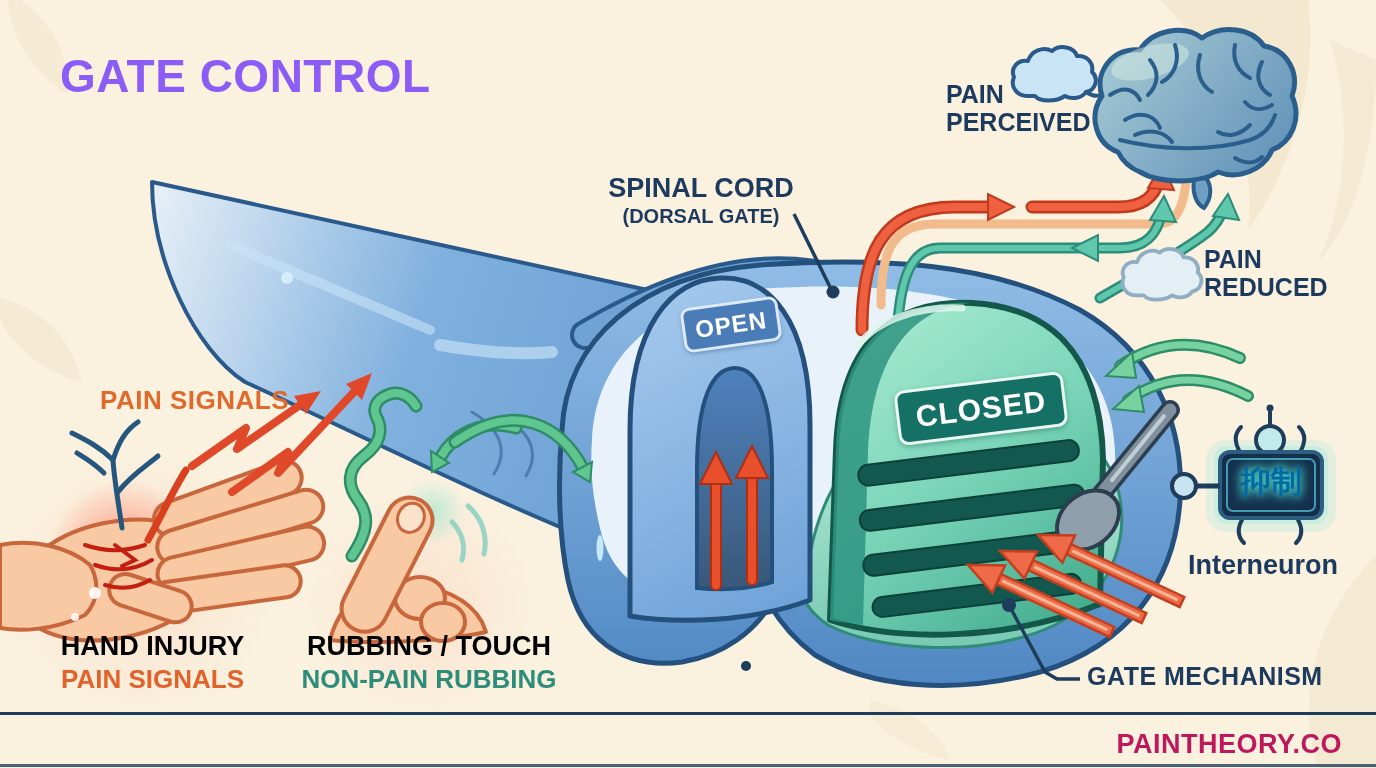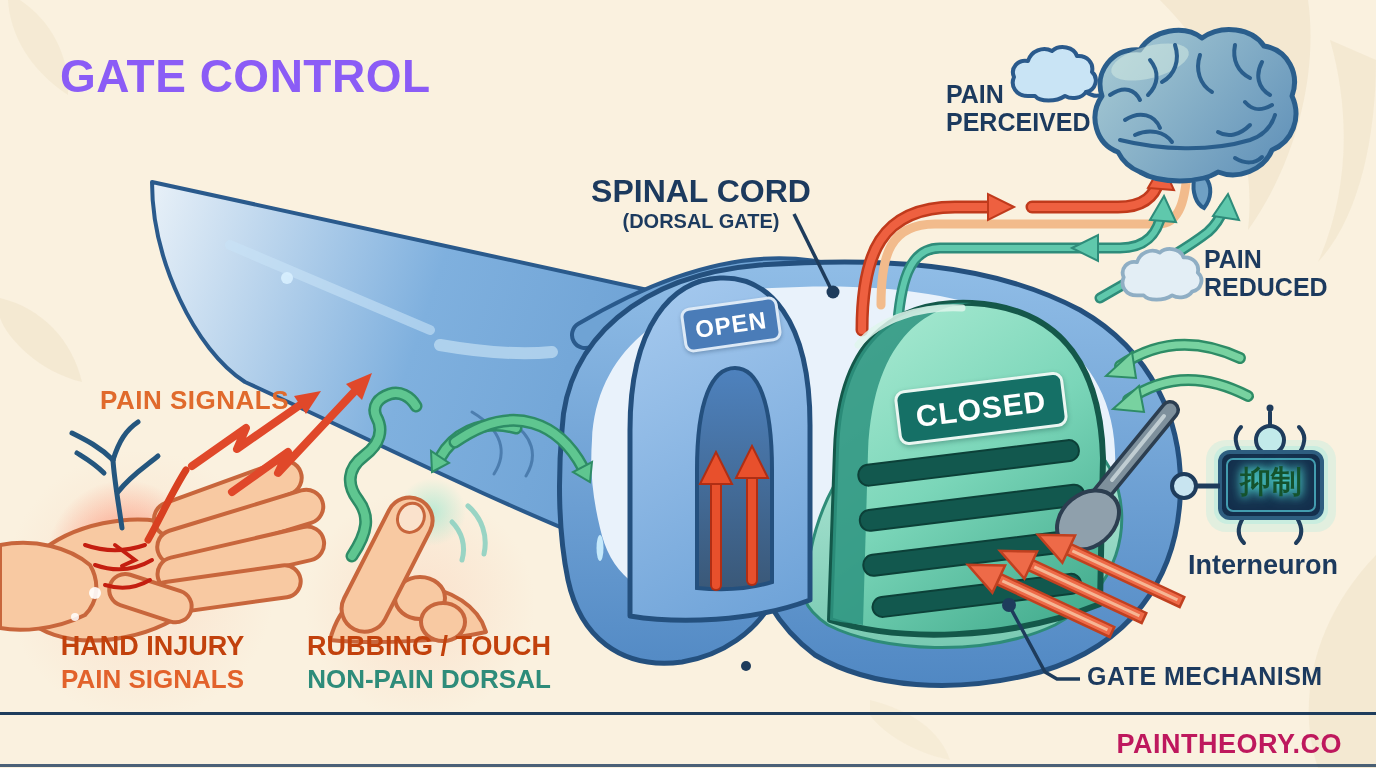--- a/index.html
+++ b/index.html
@@ -6,41 +6,41 @@
   #canvas{
     position:relative;width:1376px;height:768px;overflow:hidden;
     background:#FAF1DF;
     font-family:"Liberation Sans", sans-serif;
   }
   #art{position:absolute;left:0;top:0;}
   .lbl{position:absolute;font-weight:bold;color:#1C3A5E;line-height:1.1;white-space:nowrap;}
   .title{left:60px;top:50px;font-size:46px;font-weight:800;letter-spacing:.5px;line-height:1.14;color:#8b5cf6;}
   .pain-signals{left:100px;top:386px;font-size:26px;color:#E06A2C;letter-spacing:.5px;}
   .spinal{left:575px;top:174px;width:252px;text-align:center;}
-  .spinal .l1{font-size:32px;}
+  .spinal .l1{font-size:27px;}
   .spinal .l2{font-size:20px;margin-top:1px;}
   .perceived{left:946px;top:80px;font-size:25px;line-height:1.12;}
   .reduced{left:1204px;top:245px;font-size:25px;line-height:1.12;}
   .interneuron-label{left:1178px;top:551px;font-size:27px;width:170px;text-align:center;}
   .gate-label{left:1087px;top:663px;font-size:25px;letter-spacing:.5px;}
   .hand-group{left:35px;top:632px;width:235px;text-align:center;}
   .rub-group{left:296px;top:632px;width:266px;text-align:center;}
-  .cap1{font-size:27px;color:#c2410c;font-weight:bold;}
+  .cap1{font-size:27px;color:#000000;font-weight:bold;}
   .cap2o{font-size:26px;color:#E2622B;font-weight:bold;margin-top:3px;}
   .cap2t{font-size:26px;color:#2E8C7A;font-weight:bold;margin-top:3px;}
   .badge{position:absolute;display:flex;align-items:center;justify-content:center;
     color:#fff;font-weight:bold;box-sizing:border-box;}
   .badge-open{left:682px;top:302px;width:98px;height:45px;background:#4A7CB8;
     border:3px solid #DCE9F6;border-radius:9px;font-size:24px;letter-spacing:1px;
     transform:rotate(-8deg);box-shadow:0 2px 4px rgba(30,60,94,.3);}
   .badge-closed{left:896px;top:381px;width:170px;height:55px;background:#157066;
     border:3px solid #EAF6F1;border-radius:10px;font-size:30px;letter-spacing:1px;
     transform:rotate(-7deg);box-shadow:0 2px 5px rgba(15,70,60,.35);}
   .glyph{position:absolute;left:1222px;top:461px;width:98px;text-align:center;
-    font-size:31px;font-weight:bold;color:#14532d;
+    font-size:31px;font-weight:bold;color:#0369a1;
     text-shadow:0 0 8px #4FD8D0,0 0 14px #4FD8D0;}
   .footer-line{position:absolute;left:0;top:712px;width:1376px;height:3px;background:#1E3C5C;}
   .footer-line2{position:absolute;left:0;top:764px;width:1376px;height:3px;background:#1E3C5C;opacity:.8;}
   .footer-left{left:30px;top:729px;font-size:27px;letter-spacing:.5px;}
   .footer-right{right:34px;top:729px;font-size:27px;letter-spacing:.5px;position:absolute;font-weight:bold;color:#be185d;}
 </style>
 </head>
 <body>
 
 <div id="canvas">
@@ -365,20 +365,20 @@
 
 <div class="lbl gate-label">GATE MECHANISM</div>
 
 <div class="lbl hand-group">
   <div class="cap1">HAND INJURY</div>
   <div class="cap2o">PAIN SIGNALS</div>
 </div>
 
 <div class="lbl rub-group">
   <div class="cap1">RUBBING / TOUCH</div>
-  <div class="cap2t">NON-PAIN DORSAL</div>
+  <div class="cap2t">NON-PAIN RUBBING</div>
 </div>
 
 <div class="footer-line"></div>
 <div class="footer-right">PAINTHEORY.CO</div>
 <div class="footer-line2"></div>
 
 </div>
 
 </body></html>

